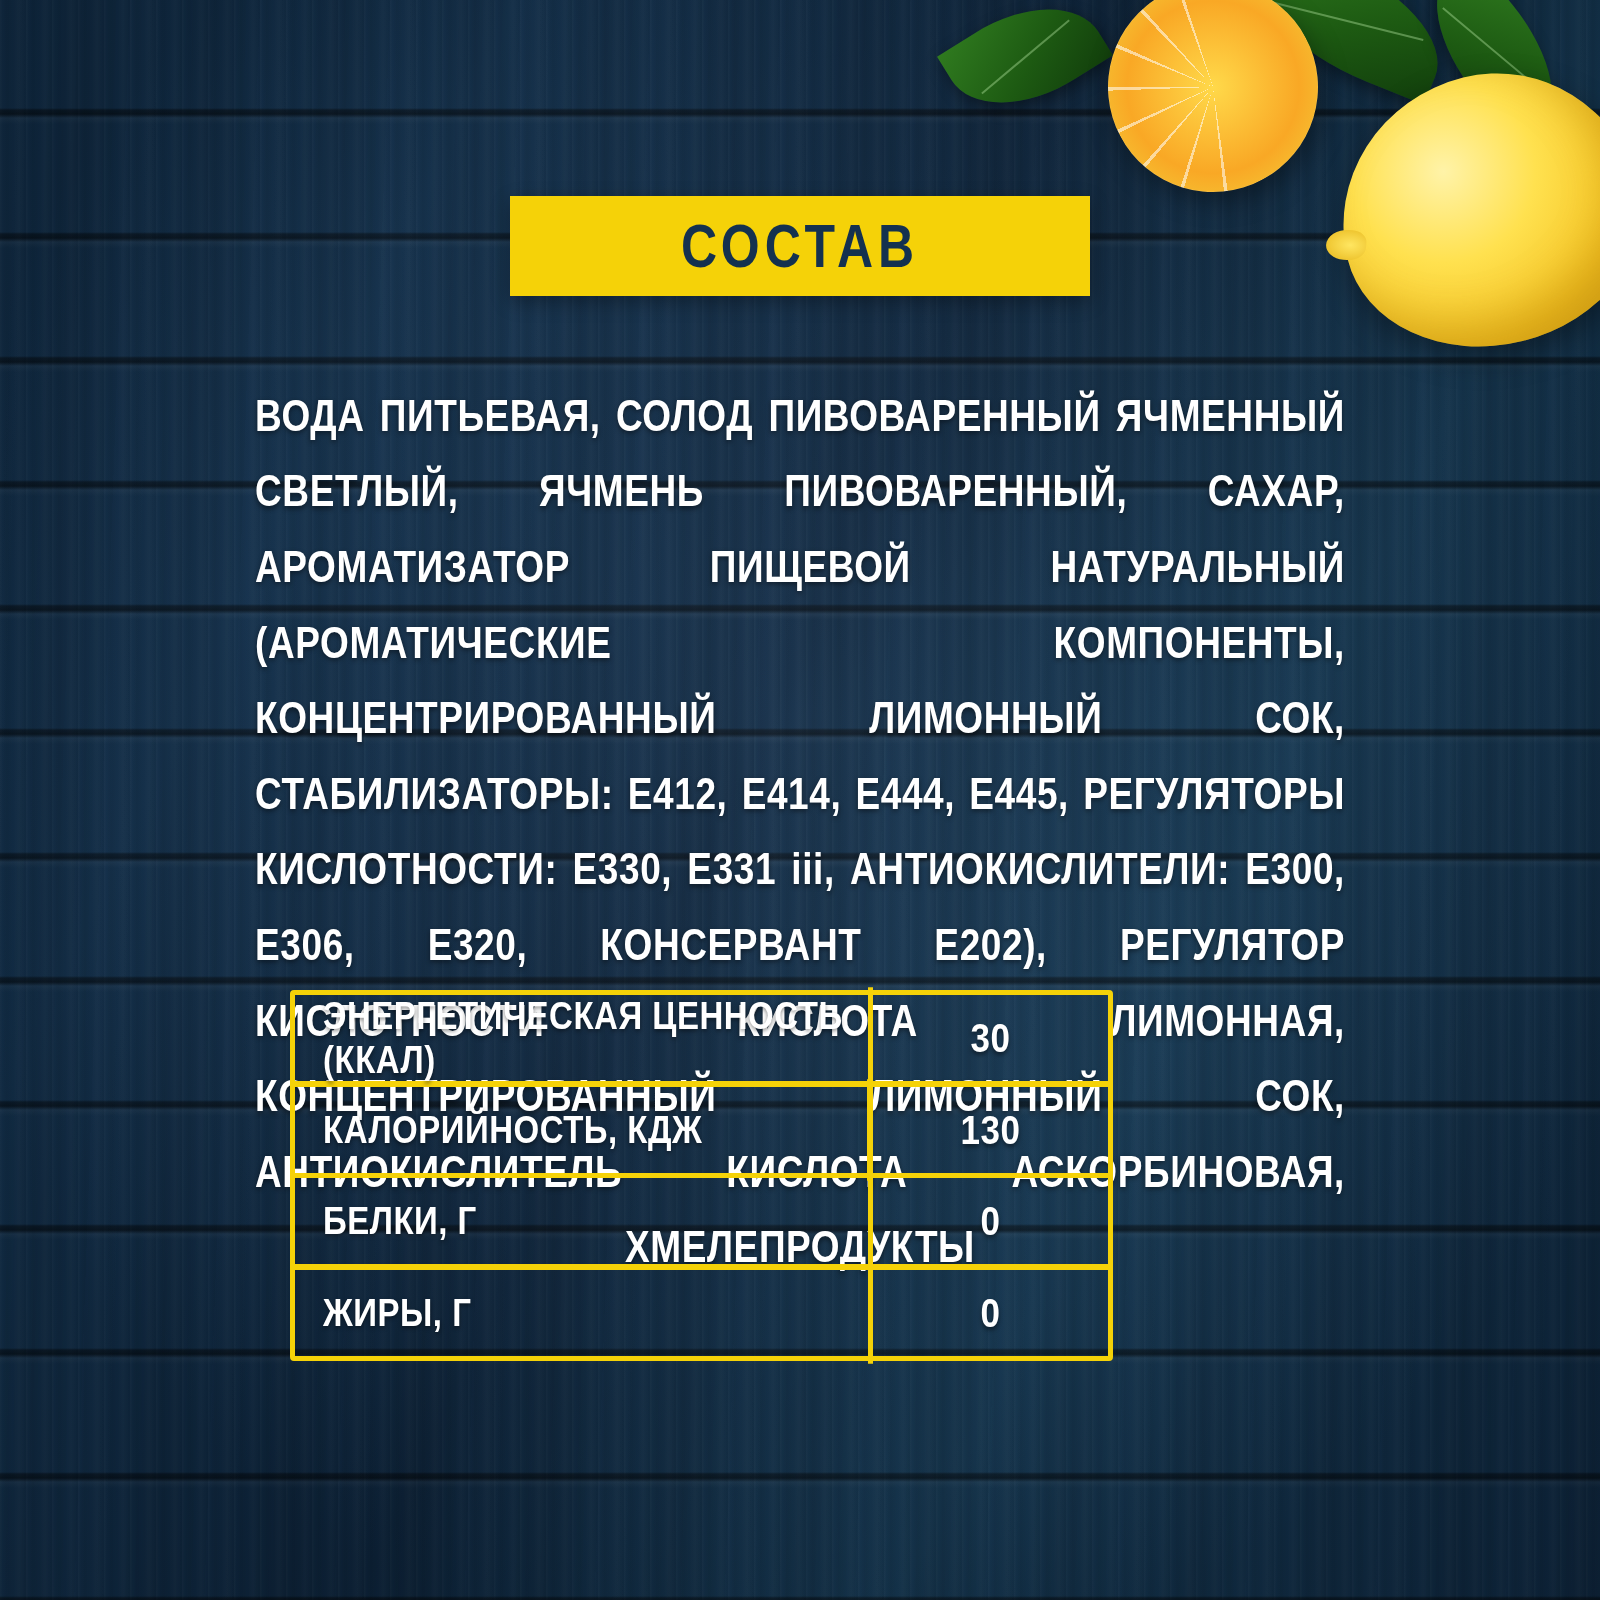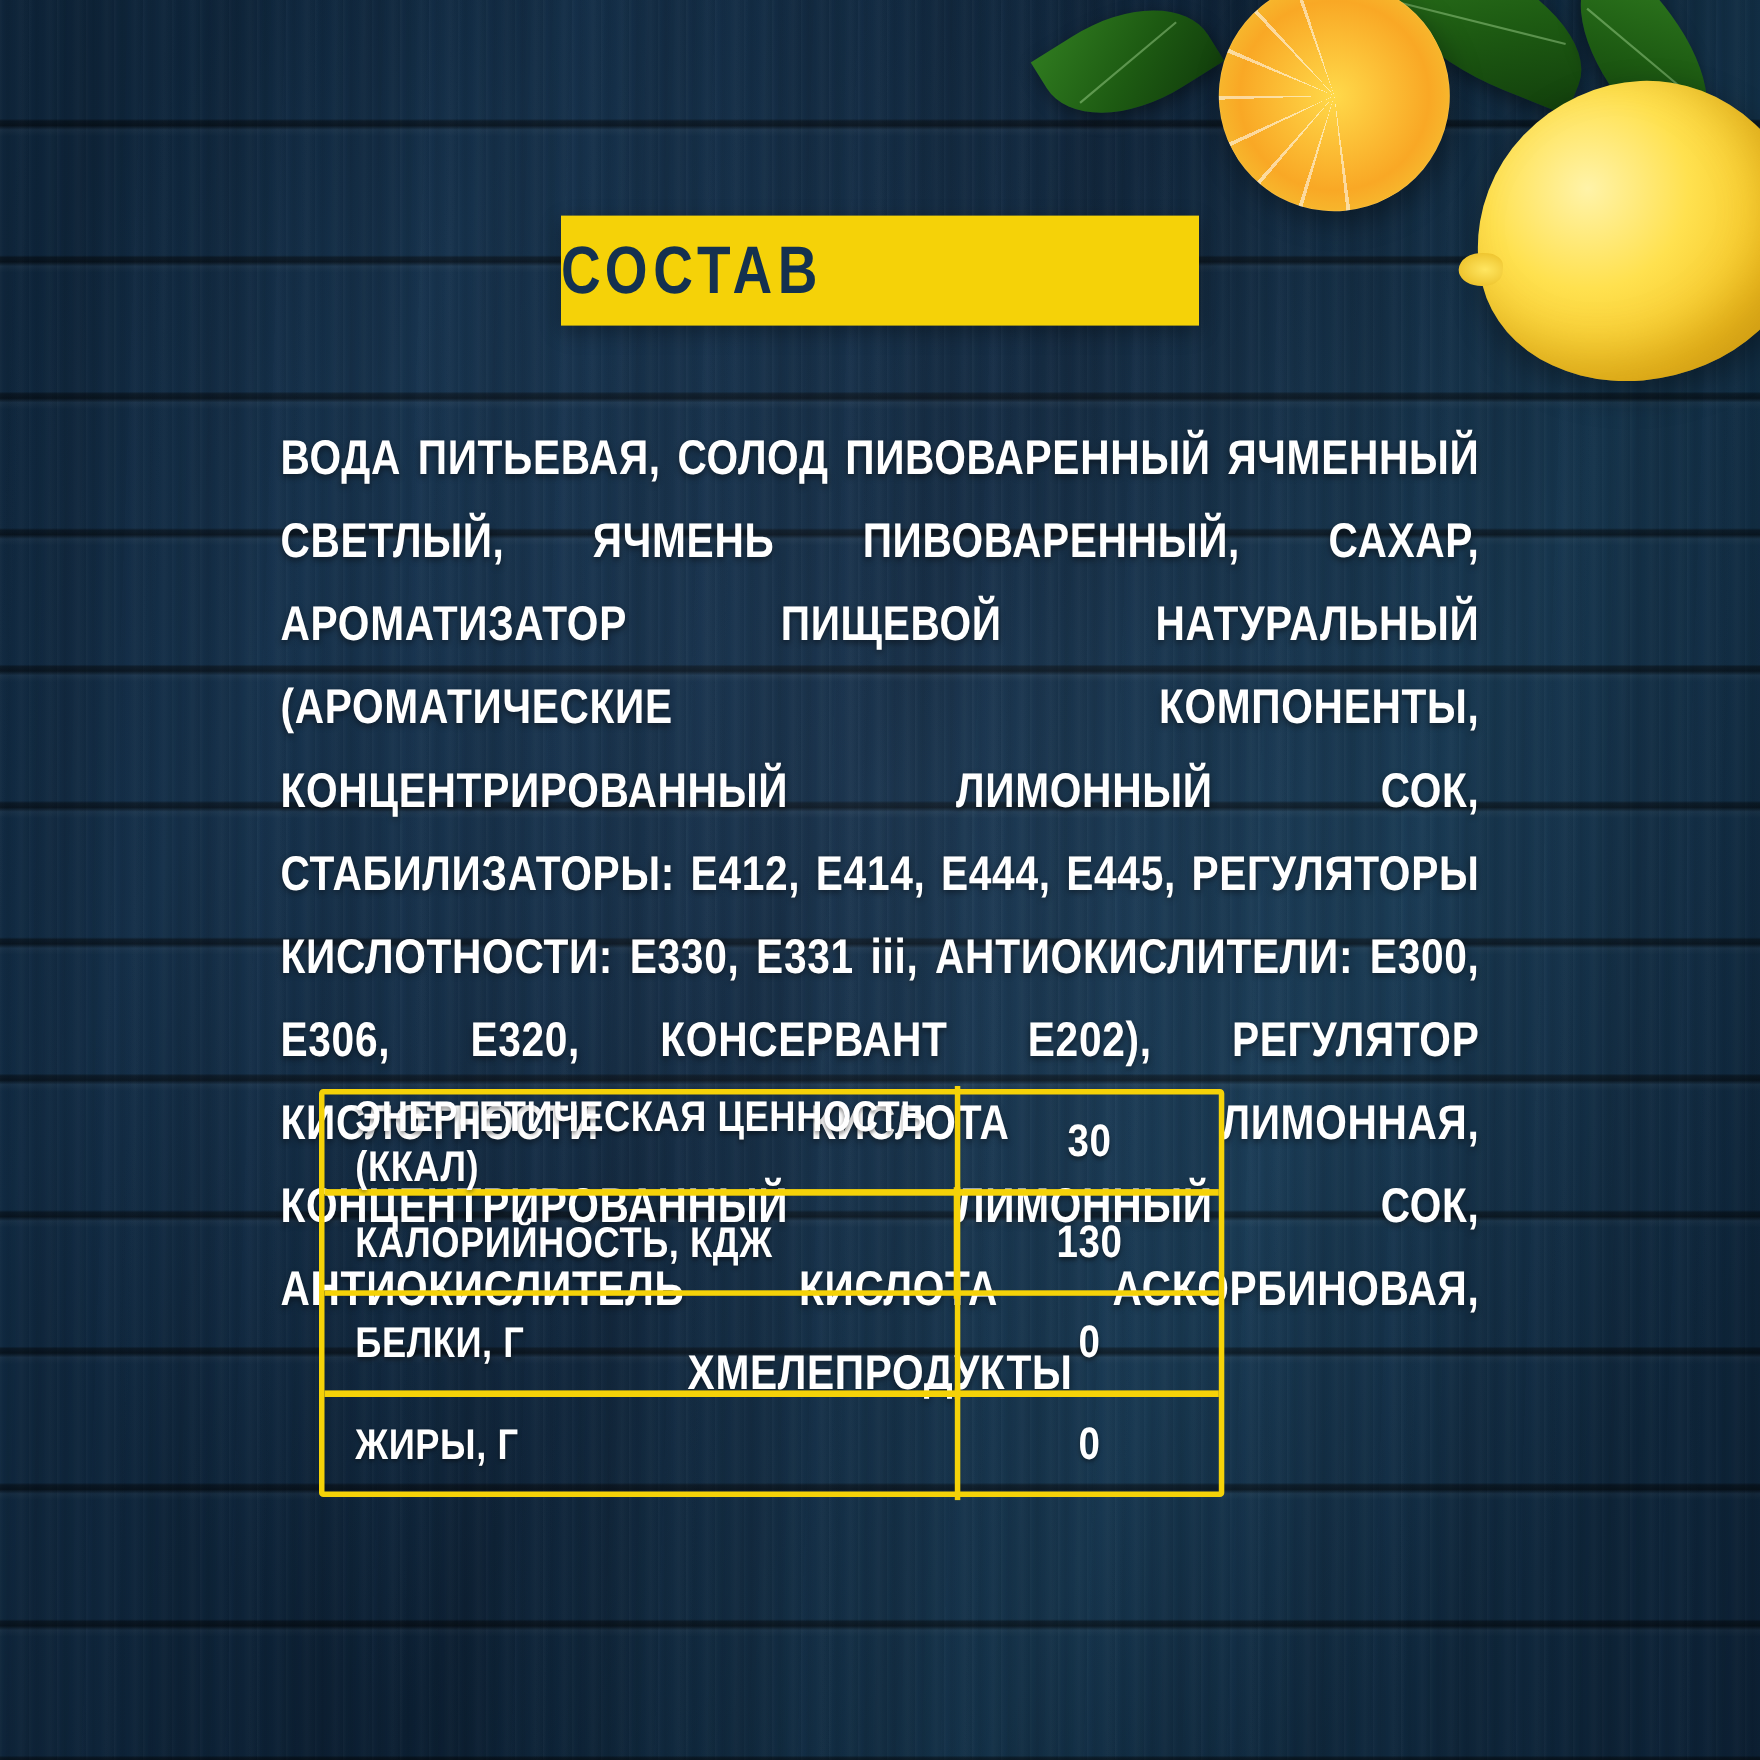--- a/index.html
+++ b/index.html
@@ -123,21 +123,21 @@
   .title-plate {
     position: absolute;
     left: 50%;
     top: 196px;
     transform: translateX(-50%);
     width: 580px;
     height: 100px;
     background: #f5d208;
     display: flex;
     align-items: center;
-    justify-content: flex-start;
+    justify-content: center;
     box-shadow: 0 6px 18px rgba(0,0,0,0.30);
   }
   .title-plate .title-text {
     color: #14314f;
     font-size: 50px;
     font-weight: 700;
     letter-spacing: 5px;
     transform: scaleY(1.22);
     font-family: "Liberation Sans", sans-serif;
   }

